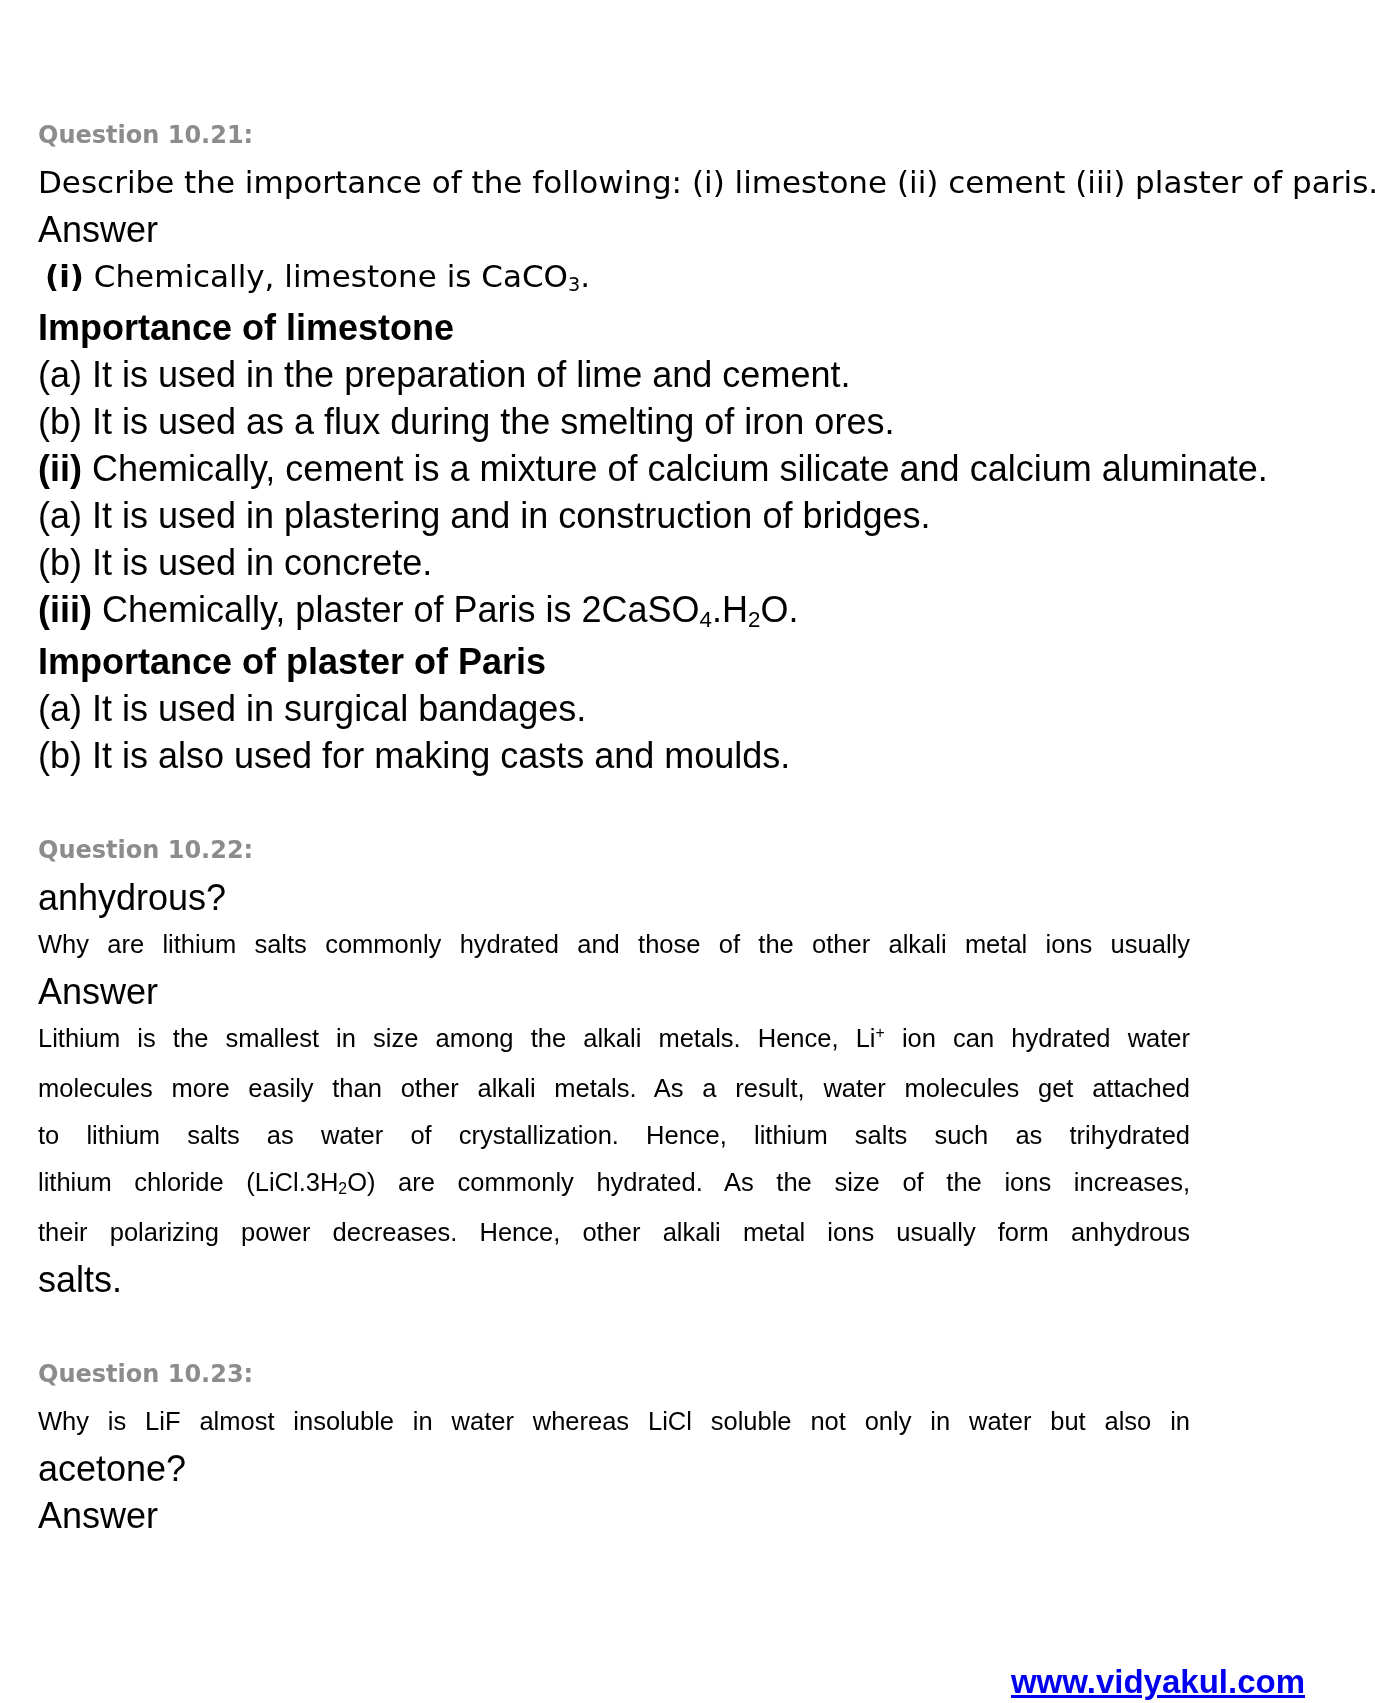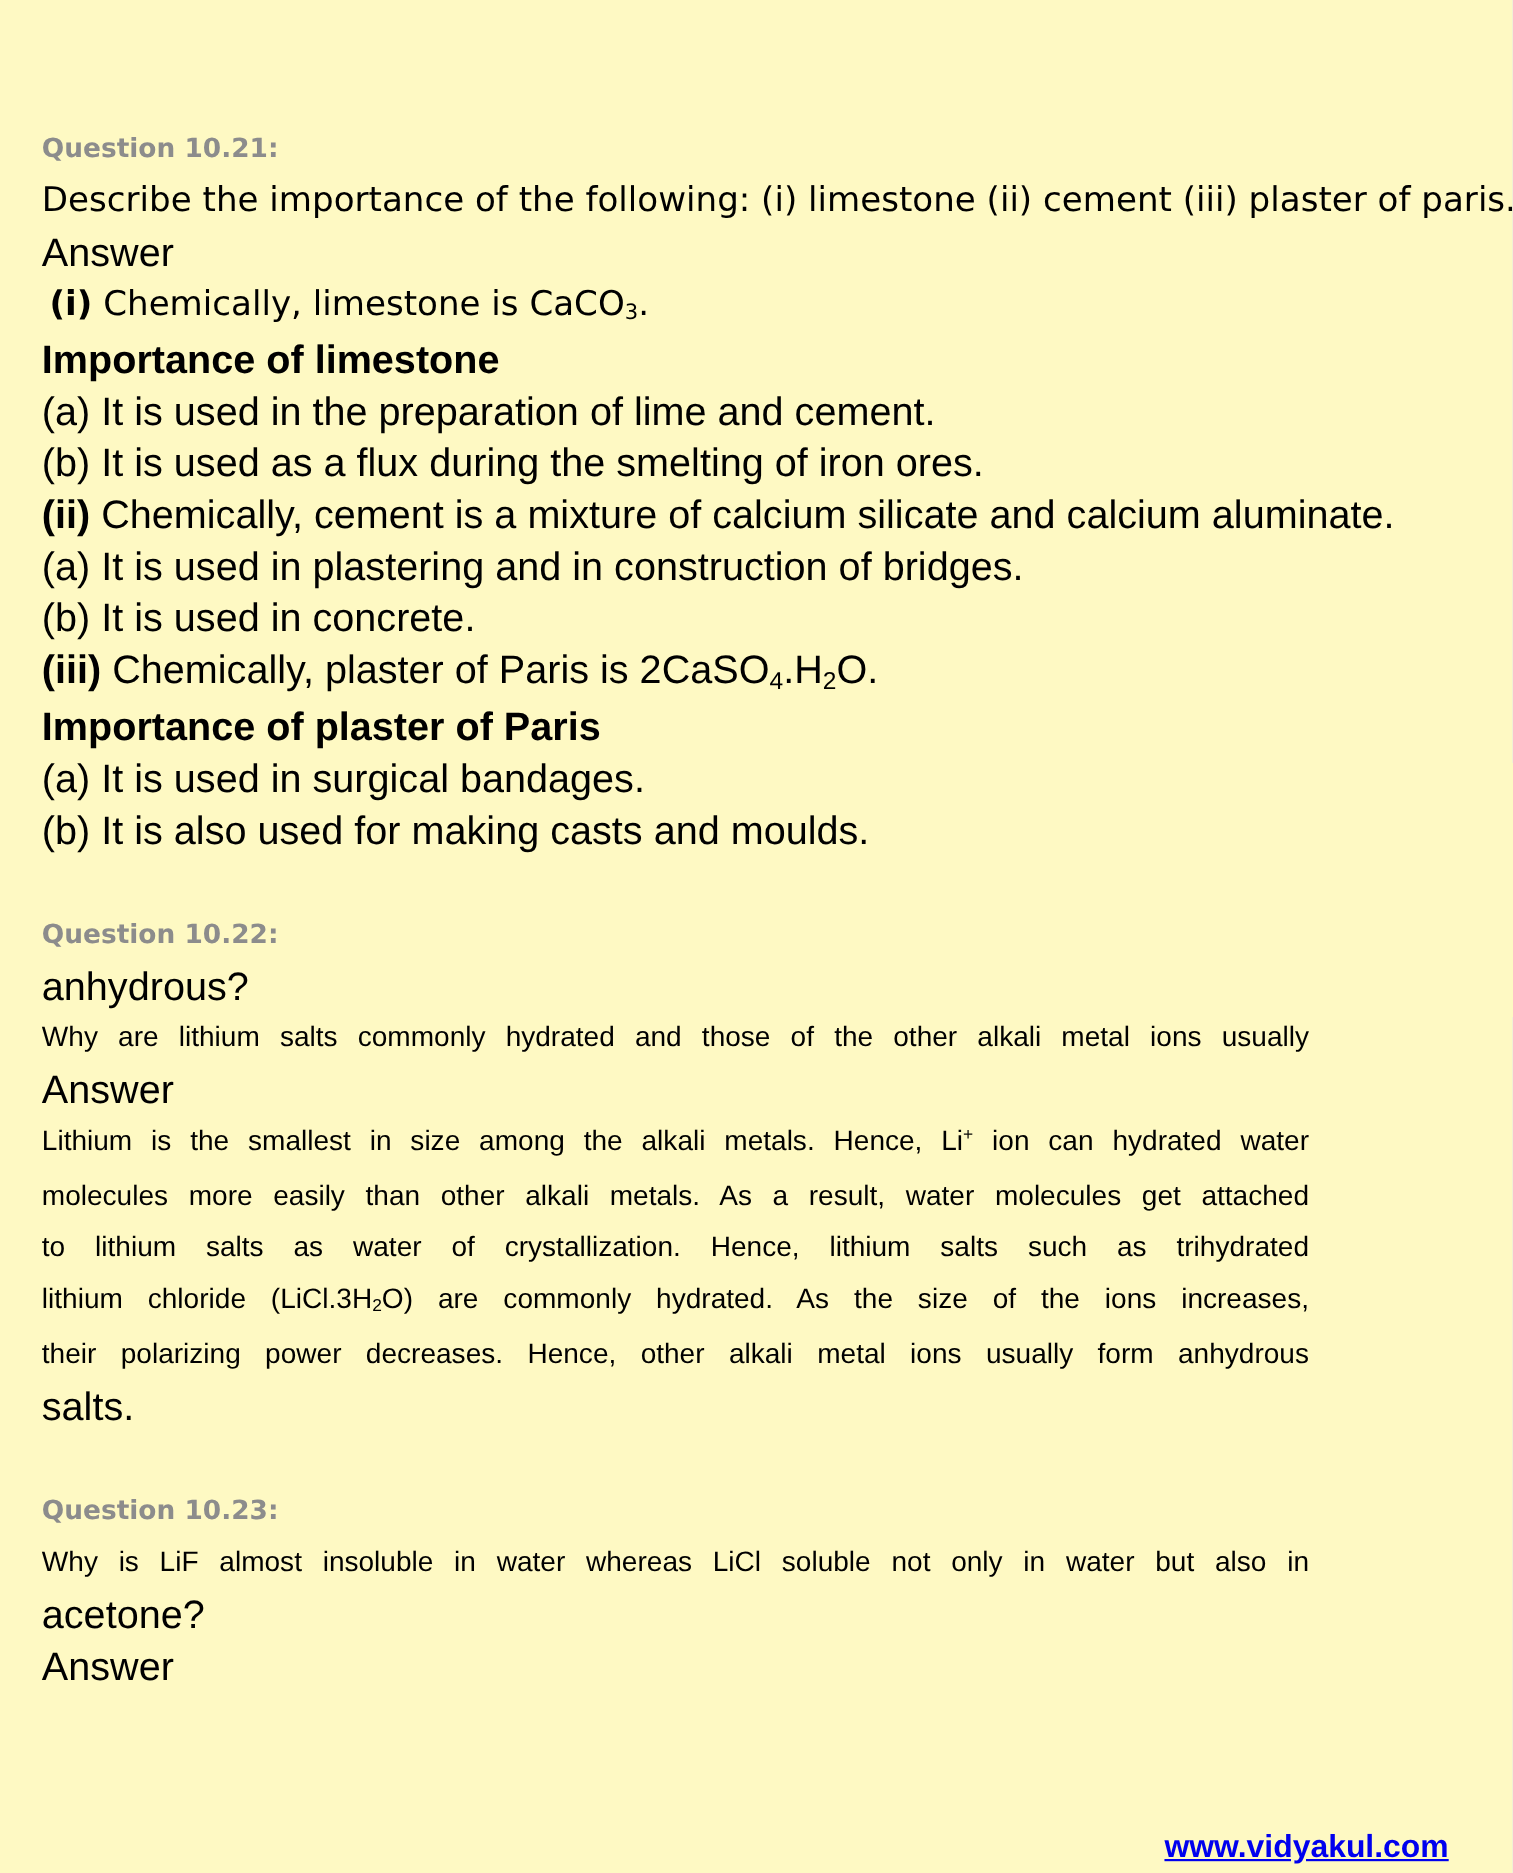--- a/index.html
+++ b/index.html
@@ -1,20 +1,20 @@
 <!DOCTYPE html>
 <html><head>
 <meta charset="utf-8">
 <style>
   html, body { margin: 0; padding: 0; background: #e8e8e8; }
   .page {
     position: relative;
     width: 1375px;
     height: 1703px;
-    background: #fef9c3;
+    background: #ffffff;
     font-family: "Liberation Sans", sans-serif;
     color: #000000;
     overflow: hidden;
     margin: 0 auto;
   }
   .content {
     position: absolute;
     left: 38px;
     top: 112px;
     width: 1152px;
@@ -58,24 +58,24 @@
   sup {
     font-size: 0.62em;
     vertical-align: baseline;
     position: relative;
     top: -0.55em;
   }
   .section { margin-top: 48px; }
   .footer-link {
     position: absolute;
     top: 1663px;
-    right: 58px;
+    right: 70px;
     font-family: "Liberation Sans", sans-serif;
     font-weight: bold;
-    font-size: 29px;
+    font-size: 33px;
     color: #0000ee;
     text-decoration: underline;
     cursor: pointer;
   }
 </style>
 </head>
 <body>
 
 <div class="page">
   <div class="content">

